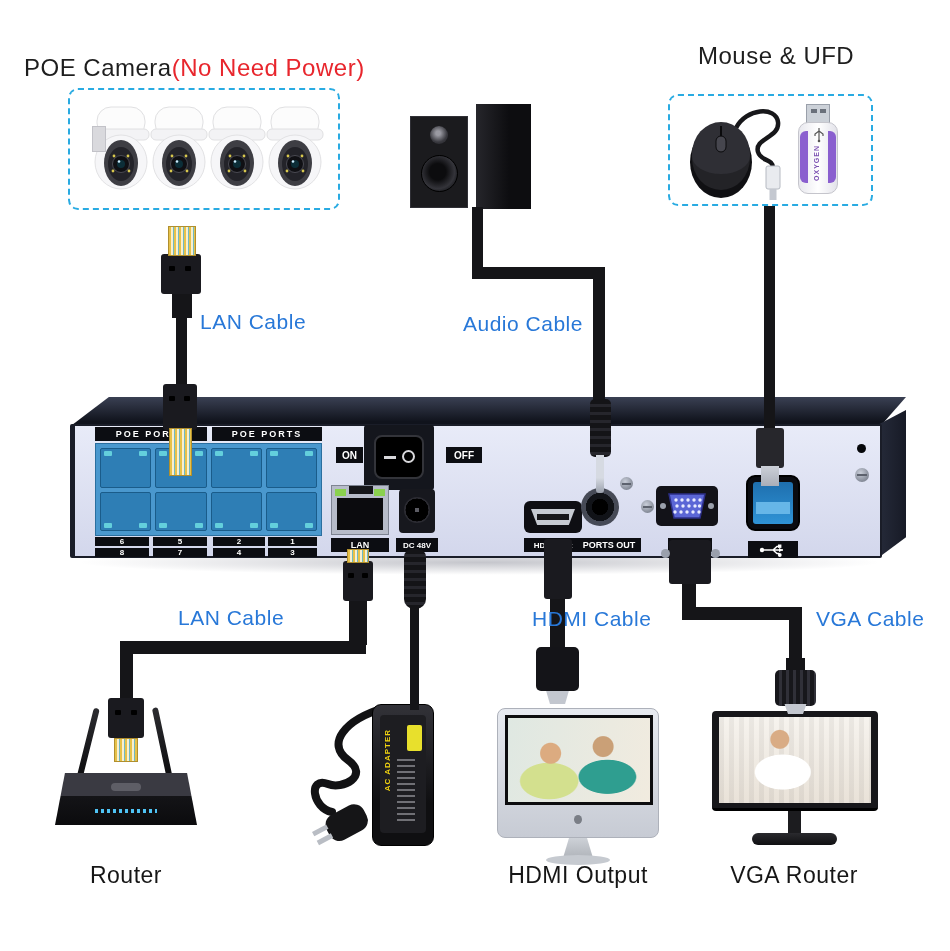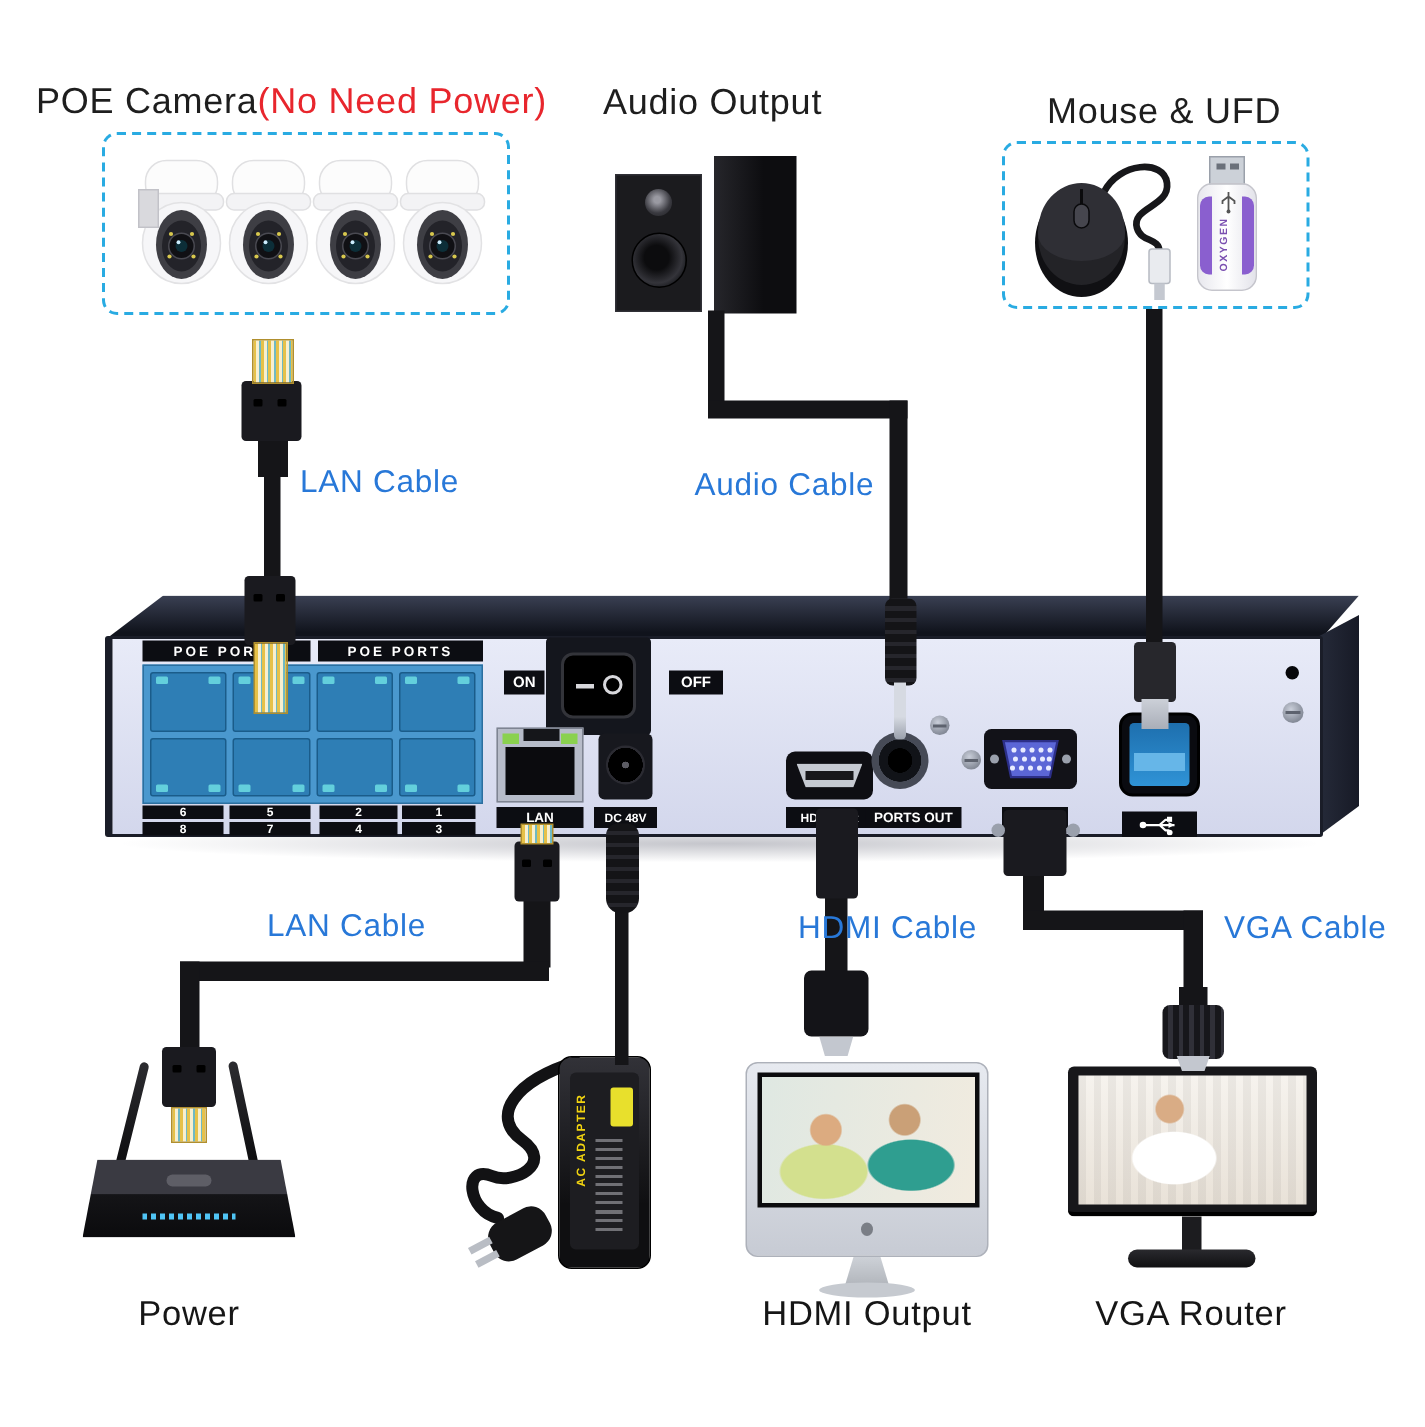--- a/index.html
+++ b/index.html
@@ -75,22 +75,21 @@
       linear-gradient(180deg,#f6f3ee,#e9e2d8)}
 
   .vtext{writing-mode:vertical-rl;transform:rotate(180deg)}
 </style>
 </head>
 <body>
 
 <div class="stage">
 
   <div class="title" style="left:24px;top:54px"><span>POE Camera</span><span class="red">(No Need Power)</span></div>
-  <div class="title" style="left:402px;top:55px">Audio Output</div>
-  <div class="title" style="left:698px;top:61px">Mouse &amp; UFD</div>
+  <div class="title" style="left:698px;top:42px">Mouse &amp; UFD</div>
 
   <div class="dashed-box" style="left:68px;top:88px;width:272px;height:122px"></div>
   <div class="abs" style="left:84px;top:104px;display:flex;z-index:4">
     <div class="abs" style="left:8px;top:22px;width:14px;height:26px;background:#d9d9dd;border:1px solid #c2c2c8;position:absolute"></div>
     <svg width="74" height="88" viewBox="0 0 74 88">
         <rect x="13" y="3" width="48" height="30" rx="14" fill="#fcfcfc" stroke="#e0e0e2"></rect>
         <rect x="9" y="25" width="56" height="11" rx="5" fill="#f3f3f5" stroke="#e0e0e2"></rect>
         <ellipse cx="37" cy="58" rx="26" ry="27" fill="#f6f6f8" stroke="#e2e2e4"></ellipse>
         <ellipse cx="37" cy="59" rx="17" ry="23" fill="#3e3e44"></ellipse>
         <ellipse cx="37" cy="60" rx="13" ry="17" fill="#232329"></ellipse>
@@ -345,21 +344,21 @@
   <div class="cable" style="left:786px;top:658px;width:19px;height:14px"></div>
   <div class="conn-body grip" style="left:775px;top:670px;width:41px;height:36px;border-radius:5px"></div>
   <div class="silver-tip" style="left:783px;top:704px;width:25px;height:10px;clip-path:polygon(6% 0,94% 0,80% 100%,20% 100%)"></div>
 
   <div class="abs" style="left:75px;top:706px;width:6px;height:78px;background:linear-gradient(180deg,#2c2c30,#0a0a0c);border-radius:3px;transform:rotate(14deg);transform-origin:bottom center;z-index:4"></div>
   <div class="abs" style="left:168px;top:706px;width:6px;height:78px;background:linear-gradient(180deg,#2c2c30,#0a0a0c);border-radius:3px;transform:rotate(-12deg);transform-origin:bottom center;z-index:4"></div>
   <div class="abs" style="left:55px;top:773px;width:142px;height:52px;z-index:5;background:linear-gradient(180deg,#3a3a42 0 44%,#141417 45%,#0b0b0d);clip-path:polygon(7% 0,93% 0,100% 100%,0 100%)">
     <div class="abs" style="left:56px;top:10px;width:30px;height:8px;background:#caccd2;opacity:.25;border-radius:4px"></div>
     <div class="abs" style="left:40px;top:36px;width:62px;height:4px;background:repeating-linear-gradient(90deg,#4fc4f5 0 3px,rgba(0,0,0,0) 3px 6px)"></div>
   </div>
-  <div class="dev-label" style="left:53px;top:862px;width:146px">Power</div>
+  <div class="dev-label" style="left:53px;top:862px;width:146px">Router</div>
 
   <svg class="abs" style="left:286px;top:690px;z-index:4" width="112" height="165" viewBox="0 0 112 165">
     <path d="M98,18 C58,30 40,54 62,70 C84,86 56,100 42,94 C22,86 26,118 46,122" fill="none" stroke="#121214" stroke-width="8" stroke-linecap="round"></path>
     <g transform="rotate(-28 58 134)">
       <rect x="40" y="120" width="42" height="28" rx="11" fill="#151517"></rect>
       <rect x="26" y="126" width="16" height="5" fill="#b9bdc4"></rect>
       <rect x="26" y="136" width="16" height="5" fill="#b9bdc4"></rect>
     </g>
   </svg>
   <div class="abs" style="left:372px;top:704px;width:62px;height:142px;z-index:5;background:linear-gradient(180deg,#323238,#0f0f11 70%);border:1px solid #000;border-radius:9px">

